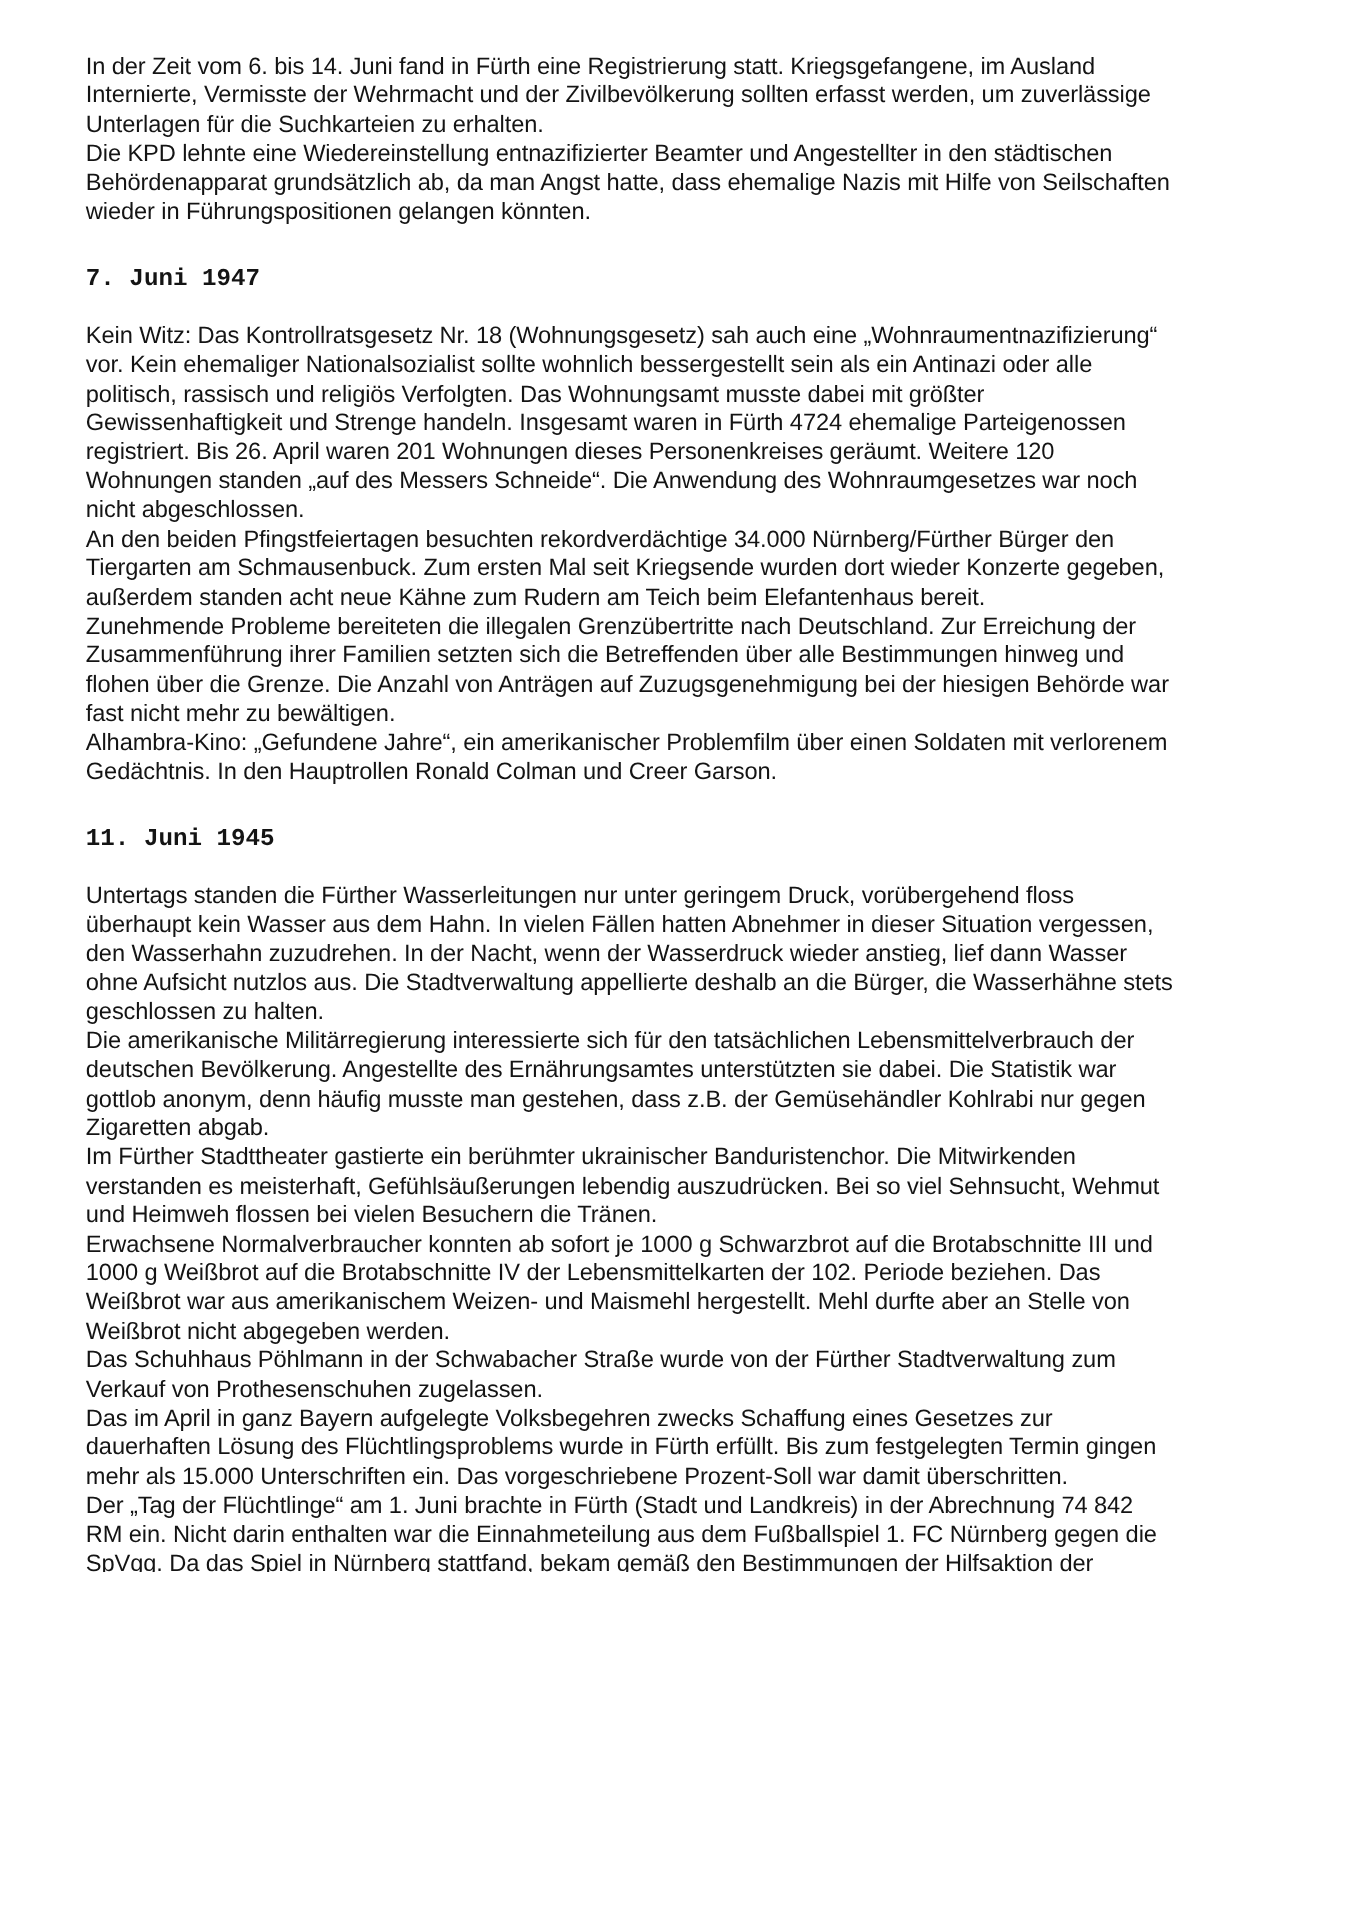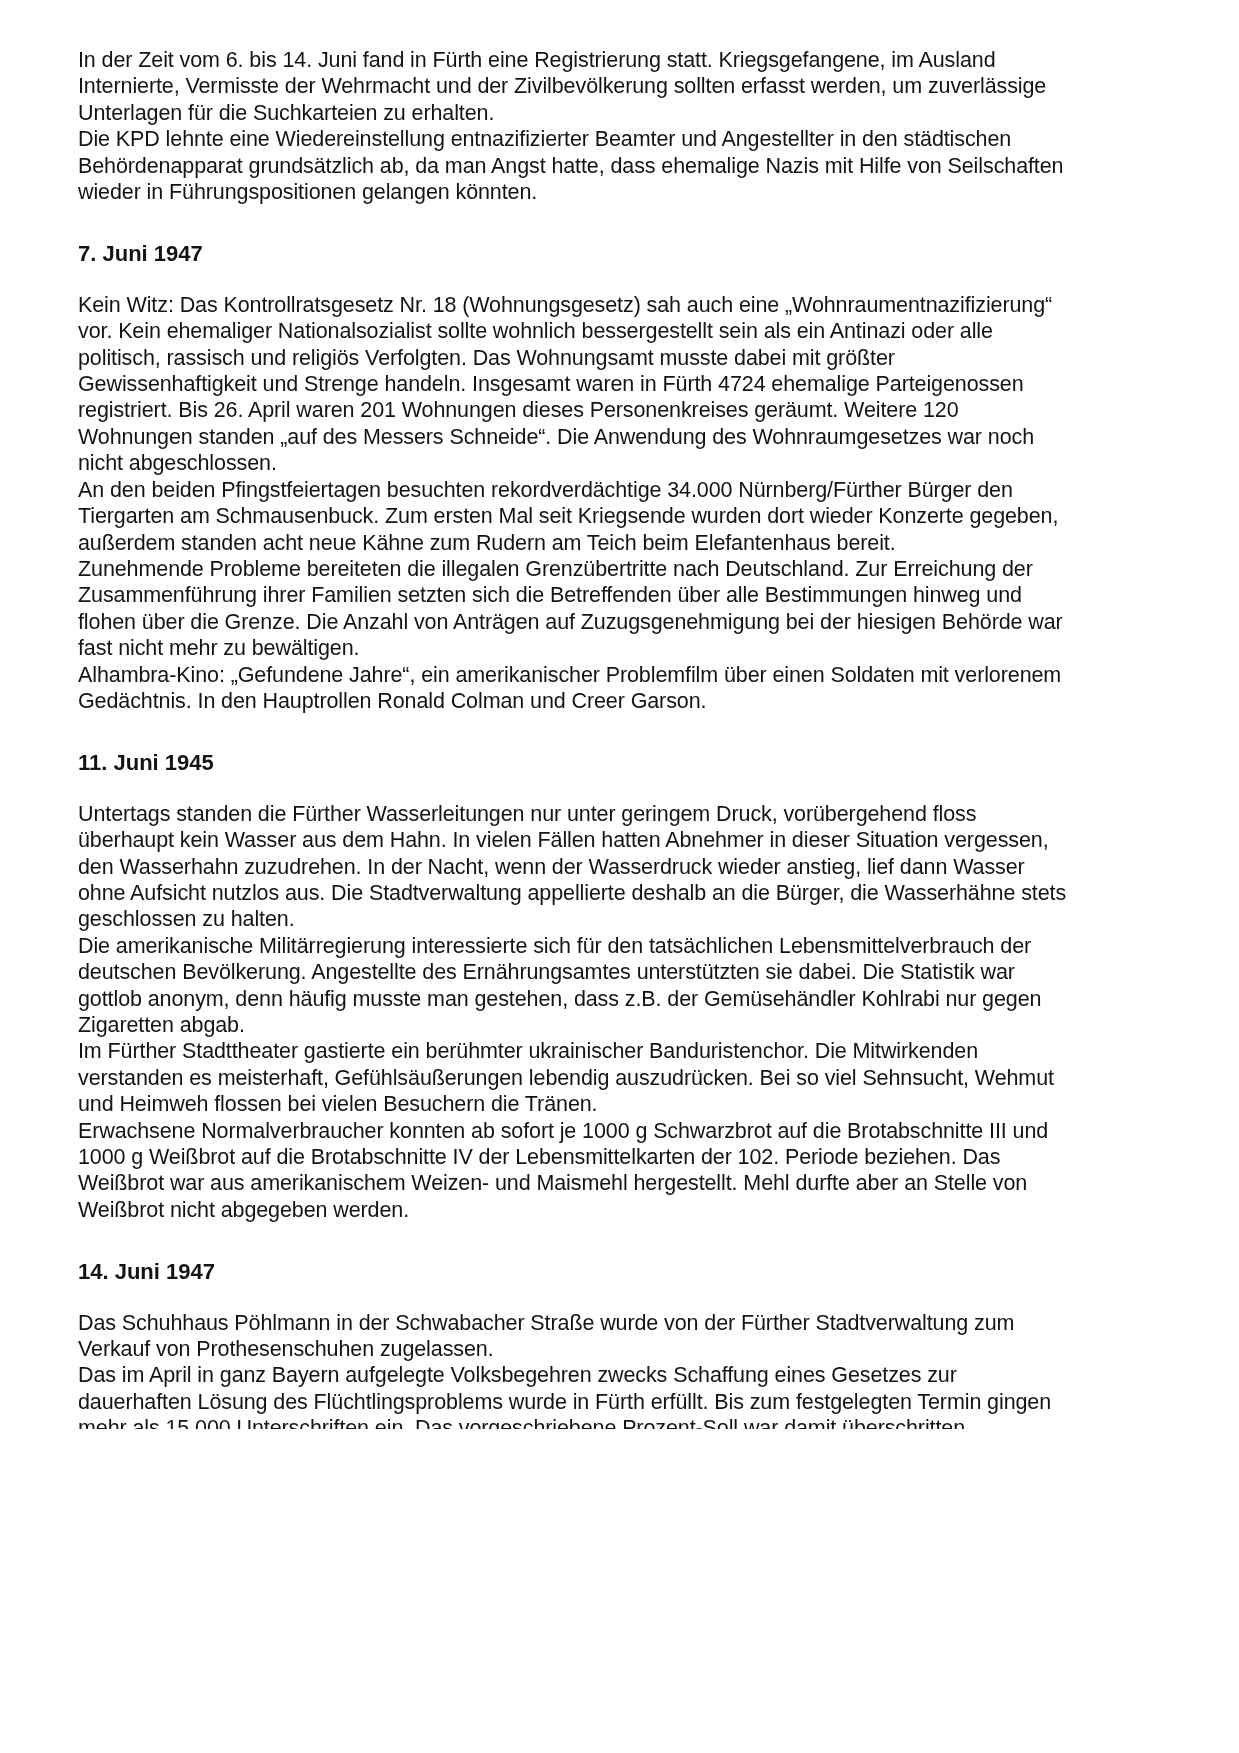--- a/index.html
+++ b/index.html
@@ -24,20 +24,21 @@
     white-space: pre;
     margin: 0;
     letter-spacing: -0.1px;
   }
   .section-heading {
     font-size: 22px;
     font-weight: bold;
     margin: 36px 0 24px 0;
     line-height: 26.4px;
     white-space: pre;
+    font-family: Liberation Mono, monospace;
   }
   .page-number {
     position: absolute;
     top: 1627px;
     left: 545px;
     font-family: Liberation Mono, monospace;
     font-size: 21px;
     color: #4d7c0f;
   }
 </style>
@@ -84,21 +85,20 @@
 gottlob anonym, denn häufig musste man gestehen, dass z.B. der Gemüsehändler Kohlrabi nur gegen
 Zigaretten abgab.
 Im Fürther Stadttheater gastierte ein berühmter ukrainischer Banduristenchor. Die Mitwirkenden
 verstanden es meisterhaft, Gefühlsäußerungen lebendig auszudrücken. Bei so viel Sehnsucht, Wehmut
 und Heimweh flossen bei vielen Besuchern die Tränen.
 Erwachsene Normalverbraucher konnten ab sofort je 1000 g Schwarzbrot auf die Brotabschnitte III und
 1000 g Weißbrot auf die Brotabschnitte IV der Lebensmittelkarten der 102. Periode beziehen. Das
 Weißbrot war aus amerikanischem Weizen- und Maismehl hergestellt. Mehl durfte aber an Stelle von
 Weißbrot nicht abgegeben werden.</div>
 
-  <div class="section-heading">14. Juni 1947</div>
 
   <div class="body-text">Das Schuhhaus Pöhlmann in der Schwabacher Straße wurde von der Fürther Stadtverwaltung zum
 Verkauf von Prothesenschuhen zugelassen.
 Das im April in ganz Bayern aufgelegte Volksbegehren zwecks Schaffung eines Gesetzes zur
 dauerhaften Lösung des Flüchtlingsproblems wurde in Fürth erfüllt. Bis zum festgelegten Termin gingen
 mehr als 15.000 Unterschriften ein. Das vorgeschriebene Prozent-Soll war damit überschritten.
 Der „Tag der Flüchtlinge“ am 1. Juni brachte in Fürth (Stadt und Landkreis) in der Abrechnung 74 842
 RM ein. Nicht darin enthalten war die Einnahmeteilung aus dem Fußballspiel 1. FC Nürnberg gegen die
 SpVgg. Da das Spiel in Nürnberg stattfand, bekam gemäß den Bestimmungen der Hilfsaktion der
 Nürnberger Flüchtlingskommissar die Gesamteinnahmen in Höhe von etwa 15 000 RM.

